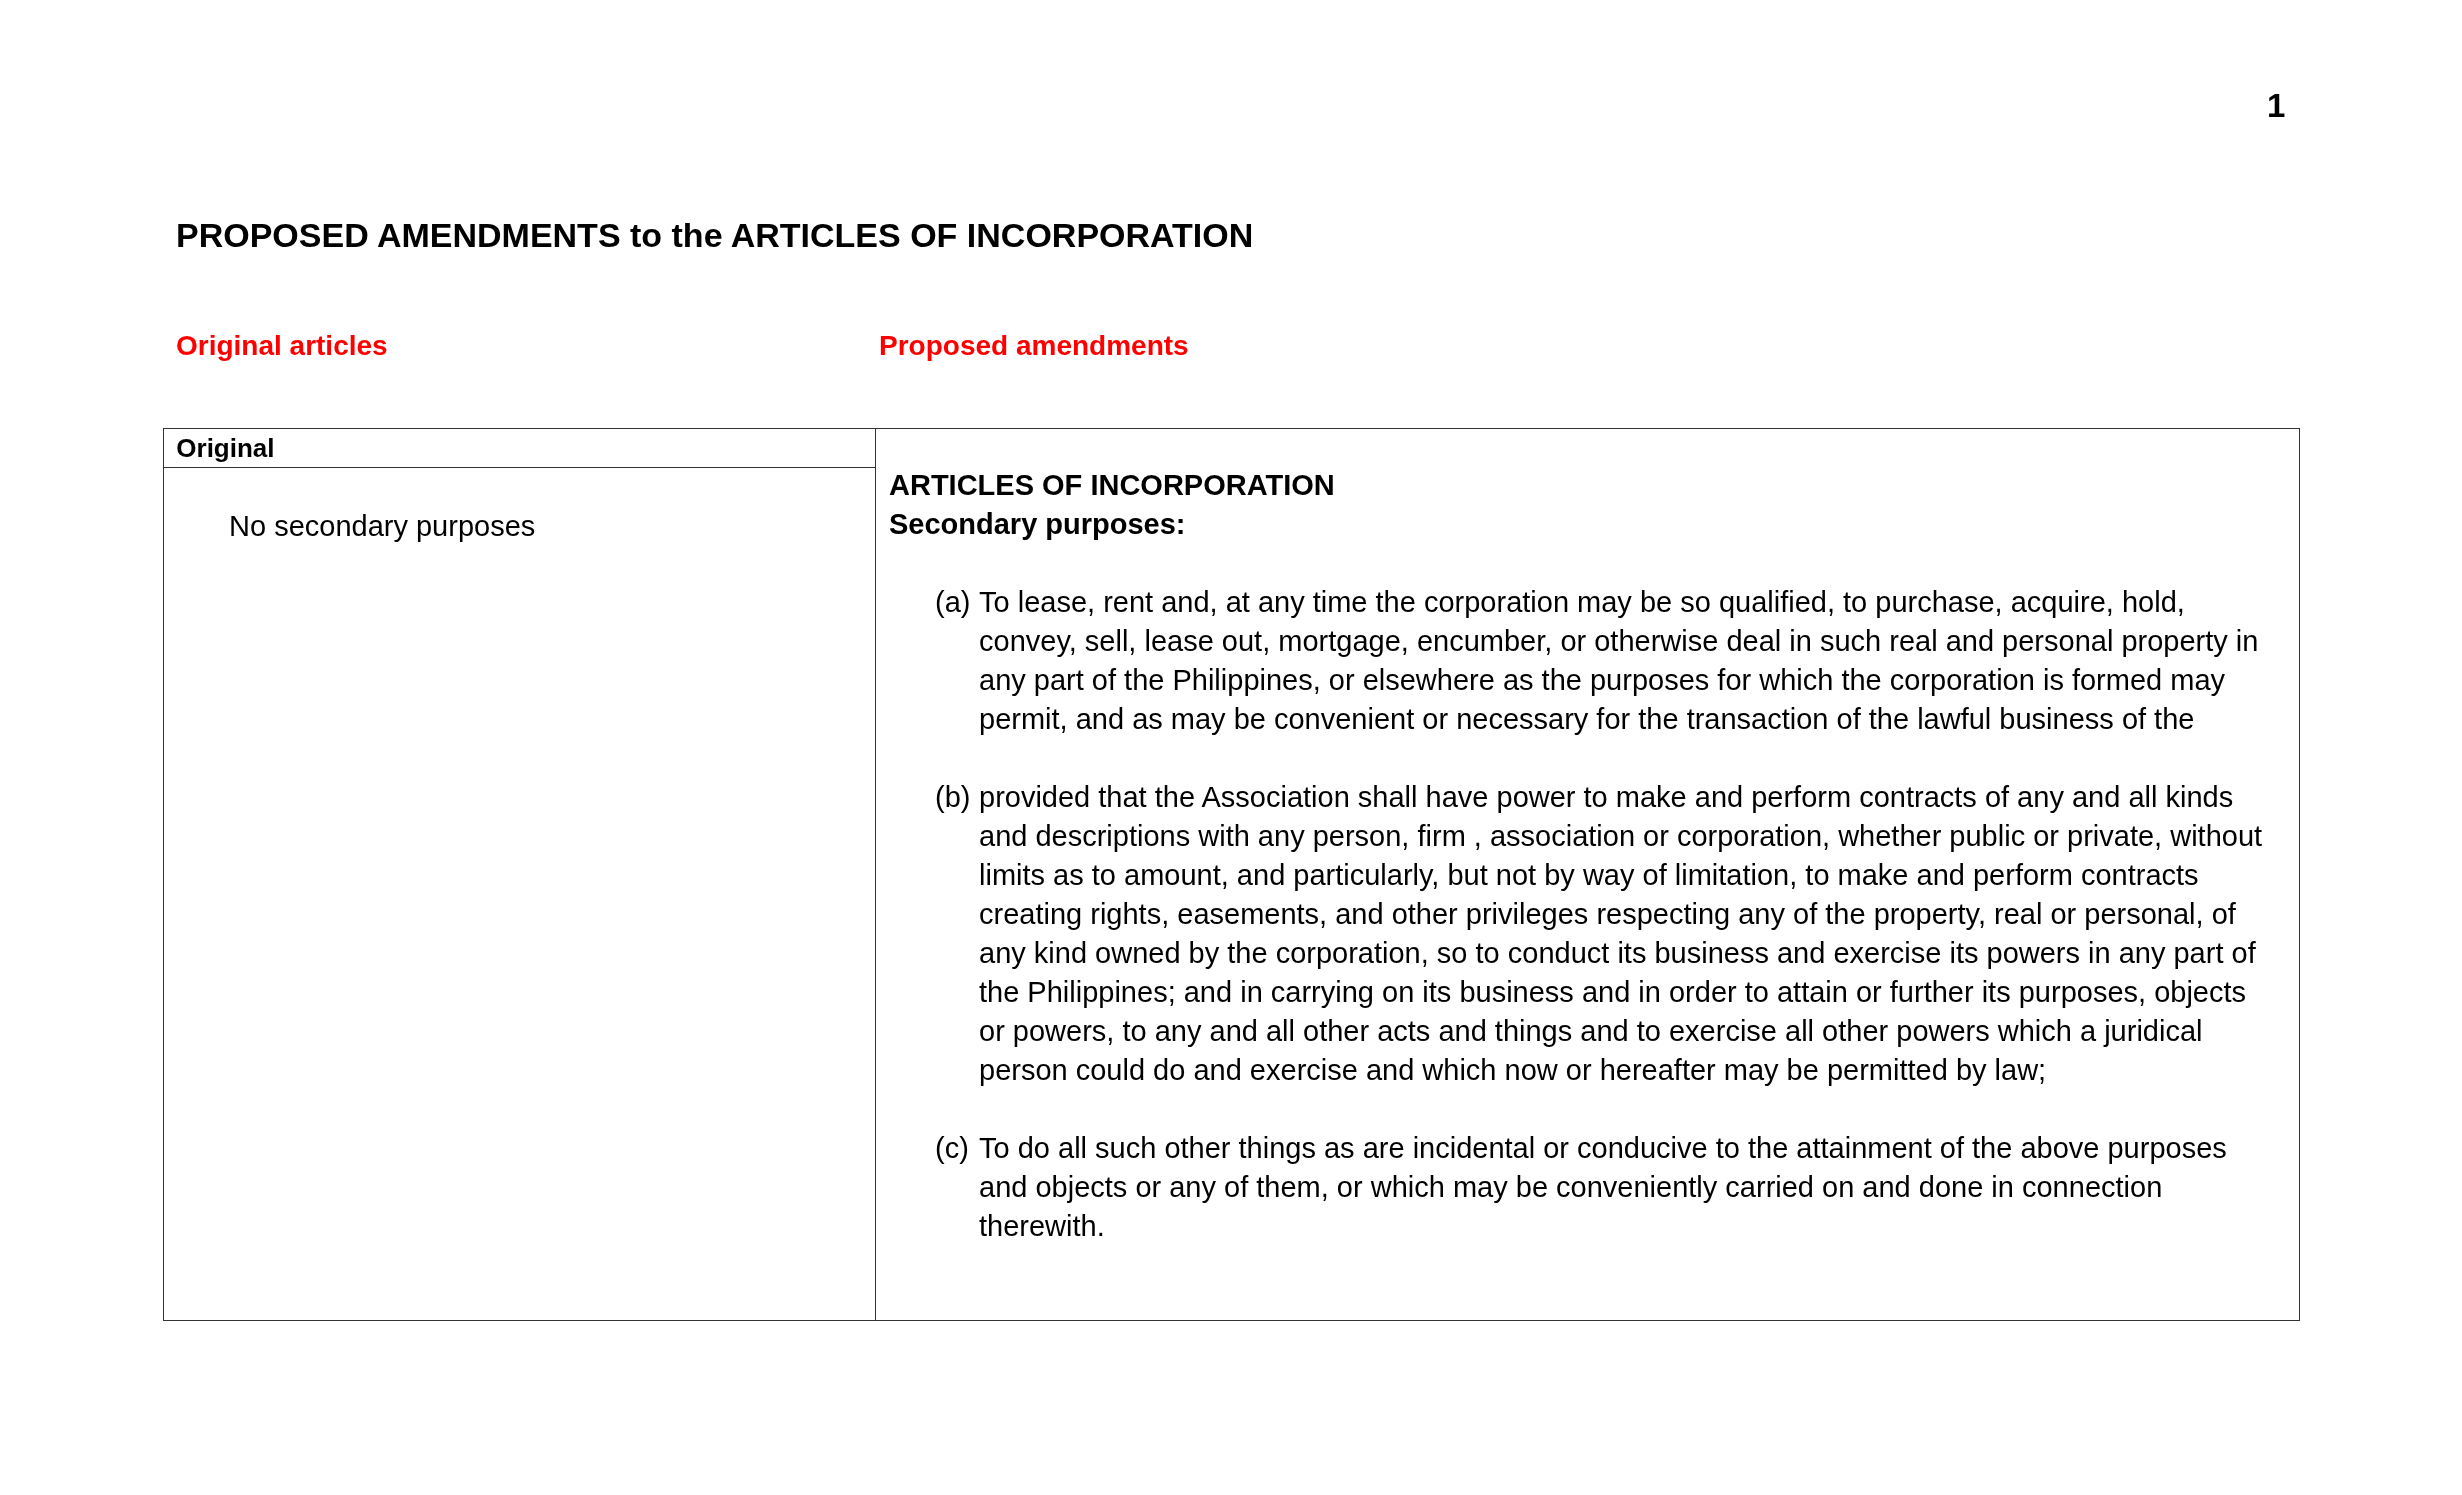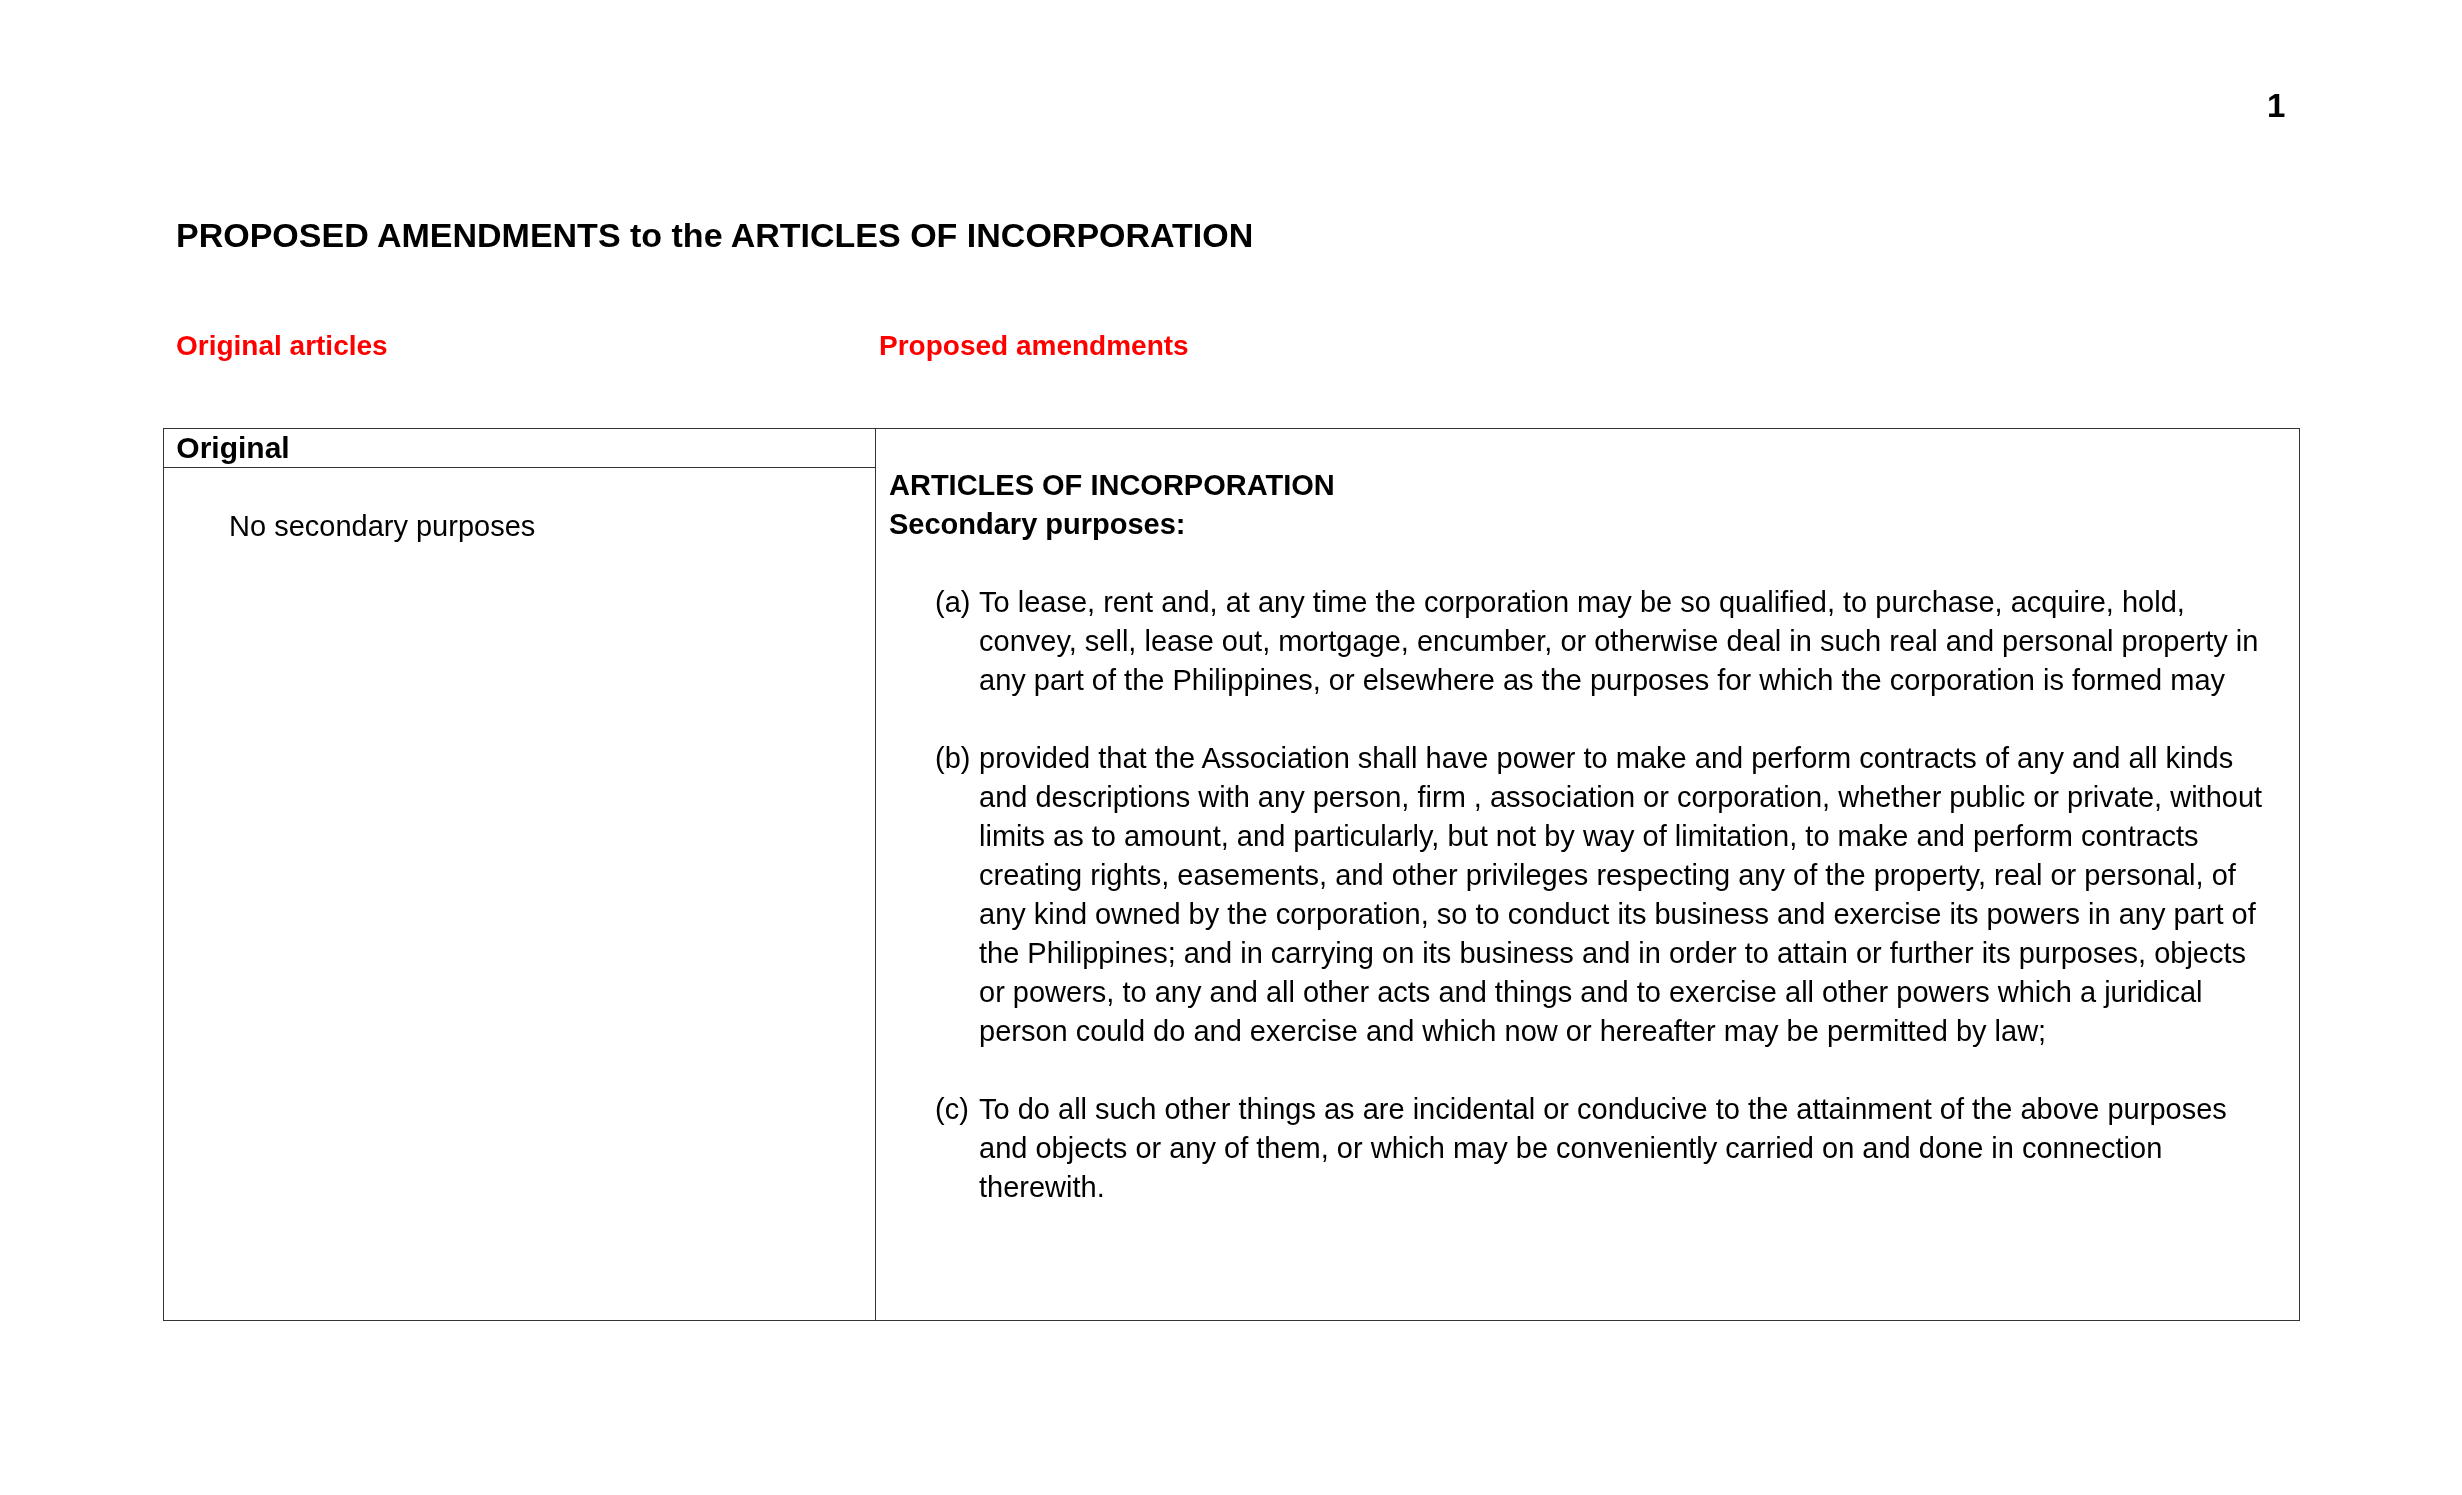--- a/index.html
+++ b/index.html
@@ -8,21 +8,21 @@
   .abs { position: absolute; white-space: nowrap; }
   .page-num { left: 2267px; top: 86px; font-size: 33px; font-weight: bold; line-height: 40px; }
   .doc-title { left: 176px; top: 215px; font-size: 34px; font-weight: bold; line-height: 40px; }
   .section-head { top: 325px; font-size: 28px; font-weight: bold; line-height: 42px; }
   .red { color: #ff0000; }
 
   .table { position: absolute; left: 163px; top: 428px; width: 2137px; height: 893px;
            border: 1.8px solid #333; box-sizing: border-box; }
   .col-divider { position: absolute; left: 711px; top: 0; bottom: 0; width: 0; border-left: 1.8px solid #333; }
   .header-rule { position: absolute; left: 0; top: 38px; width: 711px; height: 0; border-top: 1.8px solid #333; }
-  .cell-head { position: absolute; left: 12.3px; top: 0px; font-size: 30px; font-weight: bold; line-height: 38px; white-space: nowrap; }
+  .cell-head { position: absolute; left: 12.3px; top: 0px; font-size: 26px; font-weight: bold; line-height: 38px; white-space: nowrap; }
   .left-body { position: absolute; left: 65px; top: 78px; font-size: 29px; line-height: 39px; white-space: nowrap; }
 
   .right { position: absolute; left: 725px; top: 37px; width: 1389px; font-size: 29px; line-height: 39px; }
   .right .bold { font-weight: bold; white-space: nowrap; }
   .item { position: relative; padding-left: 90px; white-space: normal; }
   .item .lbl { position: absolute; left: 46px; top: 0; }
   .item .line { display: block; white-space: nowrap; }
   .gap { height: 39px; }
 </style>
 </head>
@@ -45,20 +45,21 @@
   <div class="right">
     <div class="bold">ARTICLES OF INCORPORATION</div>
     <div class="bold">Secondary purposes:</div>
     <div class="gap"></div>
 
     <div class="item">
       <span class="lbl">(a)</span>
       <span class="line">To lease, rent and, at any time the corporation may be so qualified, to purchase, acquire, hold,</span>
       <span class="line">convey, sell, lease out, mortgage, encumber, or otherwise deal in such real and personal property in</span>
       <span class="line">any part of the Philippines, or elsewhere as the purposes for which the corporation is formed may</span>
+      <span class="line">permit, and as may be convenient or necessary for the transaction of the lawful business of the</span>
     </div>
     <div class="gap"></div>
 
     <div class="item">
       <span class="lbl">(b)</span>
       <span class="line">provided that the Association shall have power to make and perform contracts of any and all kinds</span>
       <span class="line">and descriptions with any person, firm , association or corporation, whether public or private, without</span>
       <span class="line">limits as to amount, and particularly, but not by way of limitation, to make and perform contracts</span>
       <span class="line">creating rights, easements, and other privileges respecting any of the property, real or personal, of</span>
       <span class="line">any kind owned by the corporation, so to conduct its business and exercise its powers in any part of</span>

